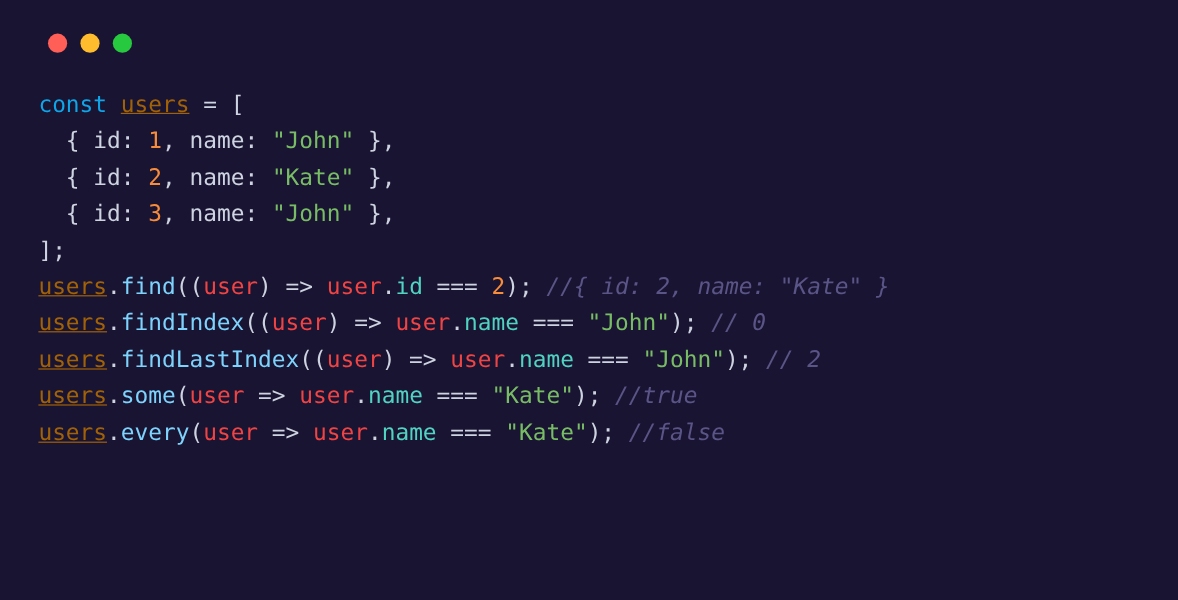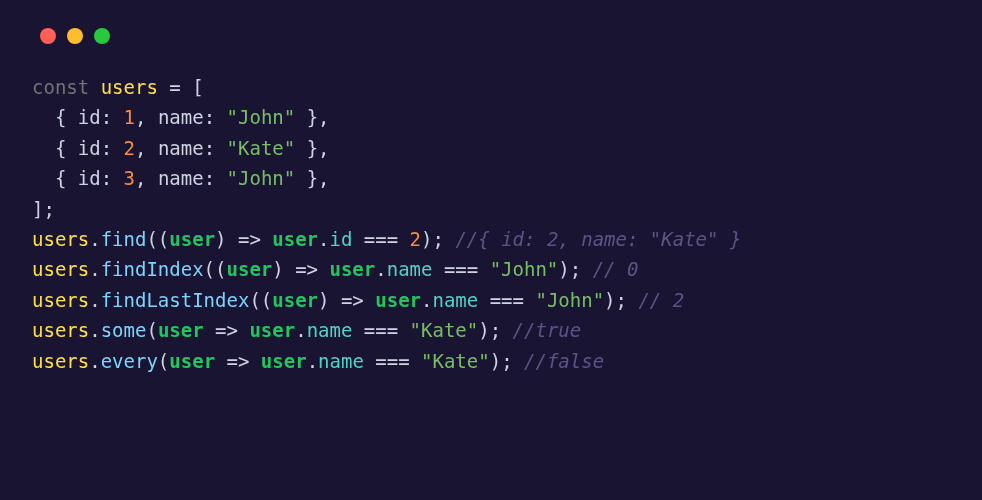--- a/index.html
+++ b/index.html
@@ -30,30 +30,30 @@
       height: 16px;
       border-radius: 50%;
     }
     .dot-red { background: #ff5f56; }
     .dot-yellow { background: #ffbd2e; }
     .dot-green { background: #27c93f; }
     pre {
       font-family: inherit;
       white-space: pre;
     }
-    .kw { color: #737373; }       
-    .var { color: #fde047; }       
+    .kw { color: #0ea5e9; }       
+    .var { color: #a16207; text-decoration: underline; }       
     .punc { color: #cdd3e0; }      
     .prop { color: #cdd3e0; }      
     .colon { color: #cdd3e0; }
     .num { color: #f78c3a; }       
     .str { color: #78bd65; }       
     .dot-op { color: #cdd3e0; }
     .method { color: #7dd3fc; }    
-    .param { color: #22c55e; font-weight: bold; }
+    .param { color: #ef4444; }
     .arrow { color: #cdd3e0; }
     .propacc { color: #51d3c1; }   
     .op { color: #cdd3e0; }
     .comment { color: #5a5587; font-style: italic; }
   </style>
 </head>
 <body>
 
 <div class="traffic-lights">
   <div class="dot dot-red"></div>

